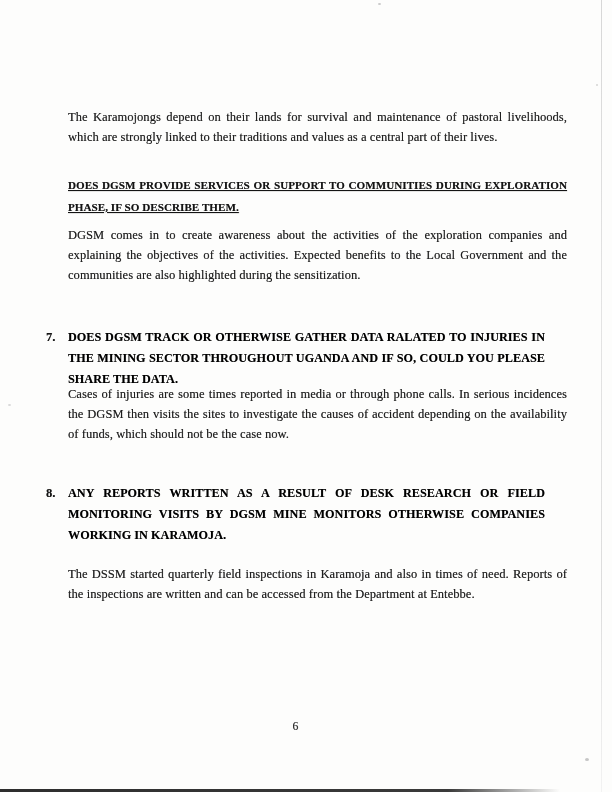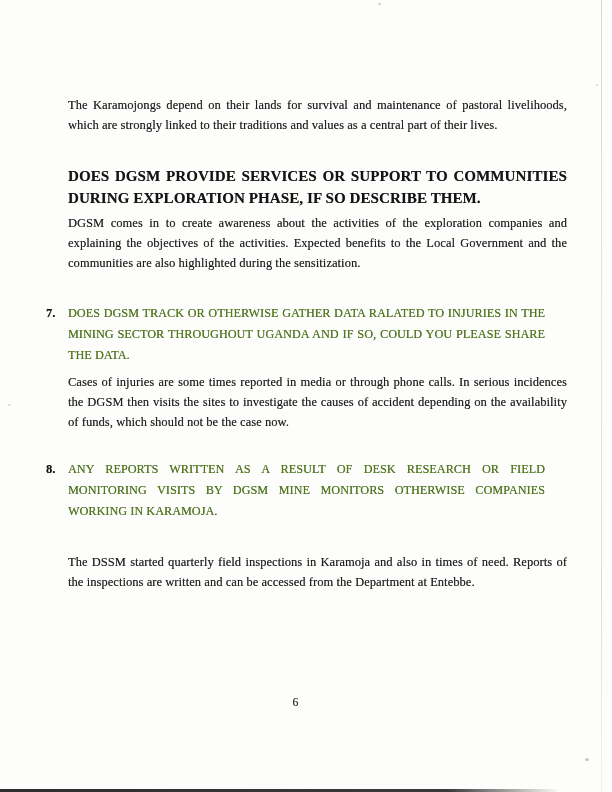--- a/index.html
+++ b/index.html
@@ -13,59 +13,61 @@
     height: 792px;
     background: #fdfdfc;
     overflow: hidden;
     font-family: "Liberation Serif", "DejaVu Serif", serif;
     color: #1e1e1e;
   }
   
   .txt {
     text-shadow: 0.2px 0.2px 0.4px rgba(25,25,25,0.55);
     letter-spacing: 0.1px;
+    margin-top: 24px;
   }
   .block {
     position: absolute;
     left: 46px;
     width: 499px;
   }
   .body-par {
     padding-left: 22px;
     font-size: 12.4px;
     line-height: 20px;
     text-align: justify;
   }
   .q-heading {
     padding-left: 22px;
-    font-size: 15px;
+    font-size: 11px;
     font-weight: bold;
     line-height: 22px;
     text-align: justify;
     color: #141414;
+    text-decoration: underline;
   }
   .num-item {
     display: flex;
     align-items: flex-start;
   }
   .num-item .num {
     width: 22px;
     flex: 0 0 22px;
     font-size: 12.4px;
     font-weight: bold;
     line-height: 21px;
     color: #141414;
   }
   .num-item .item-heading {
     flex: 1;
     font-size: 12.1px;
-    font-weight: normal;
+    font-weight: bold;
     line-height: 21px;
     text-align: justify;
-    color: #4d7c0f;
+    color: #000000;
   }
   .page-number {
     position: absolute;
     left: 46px;
     width: 499px;
     top: 696px;
     text-align: center;
     font-size: 11.5px;
     color: #2a2a2a;
   }

